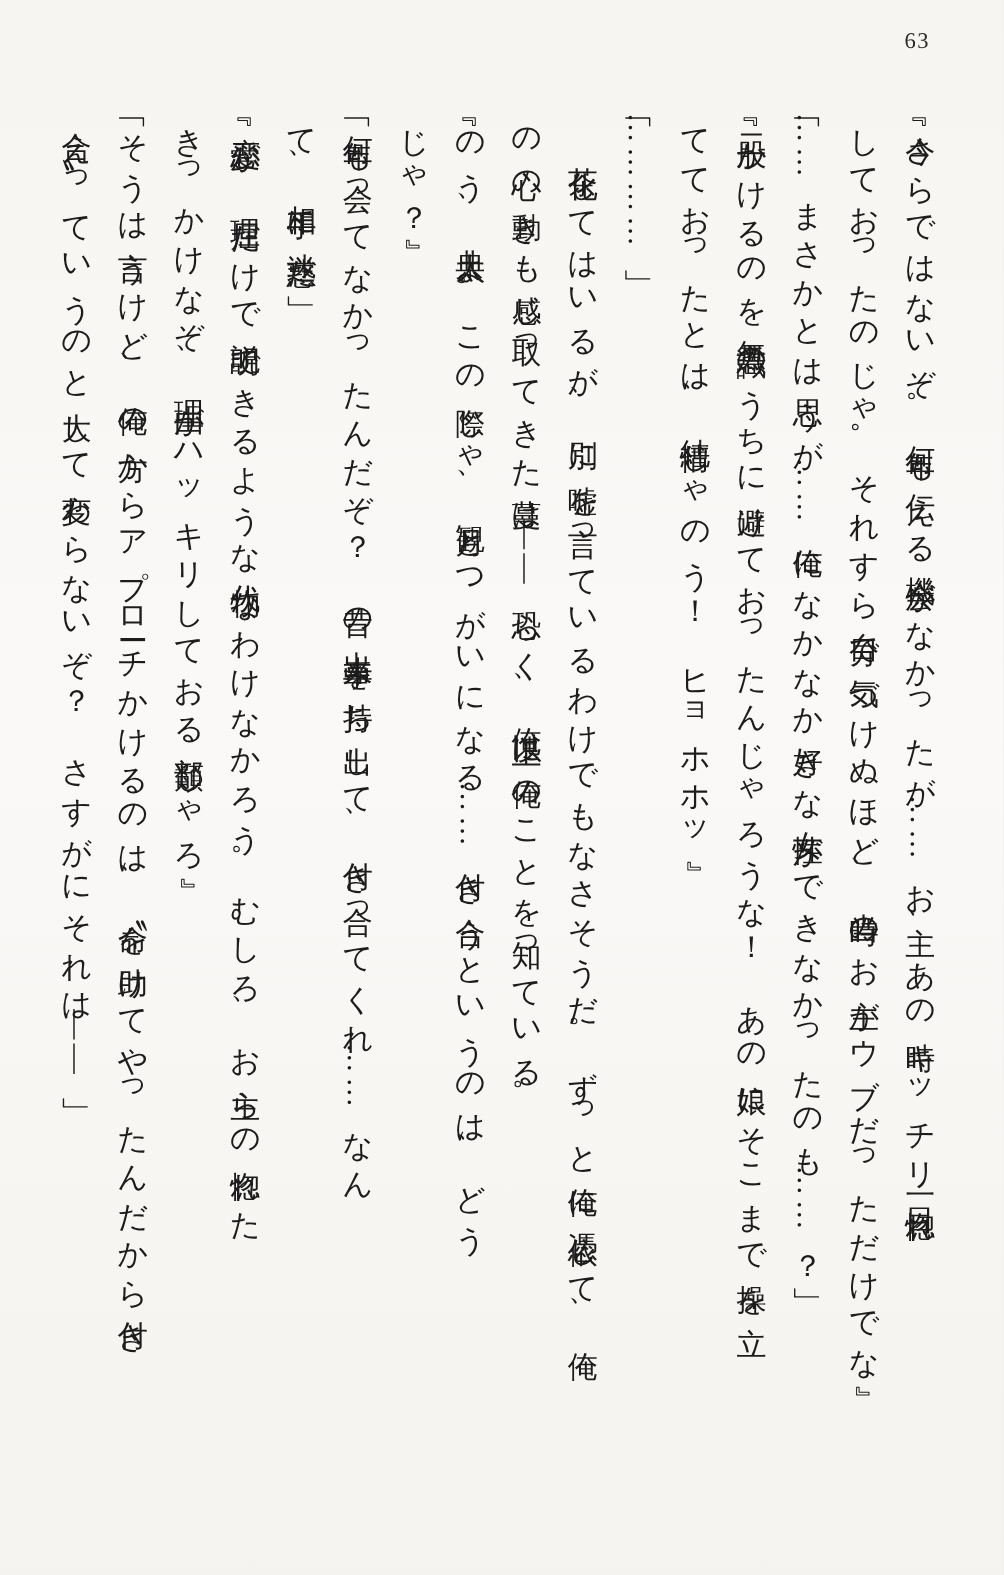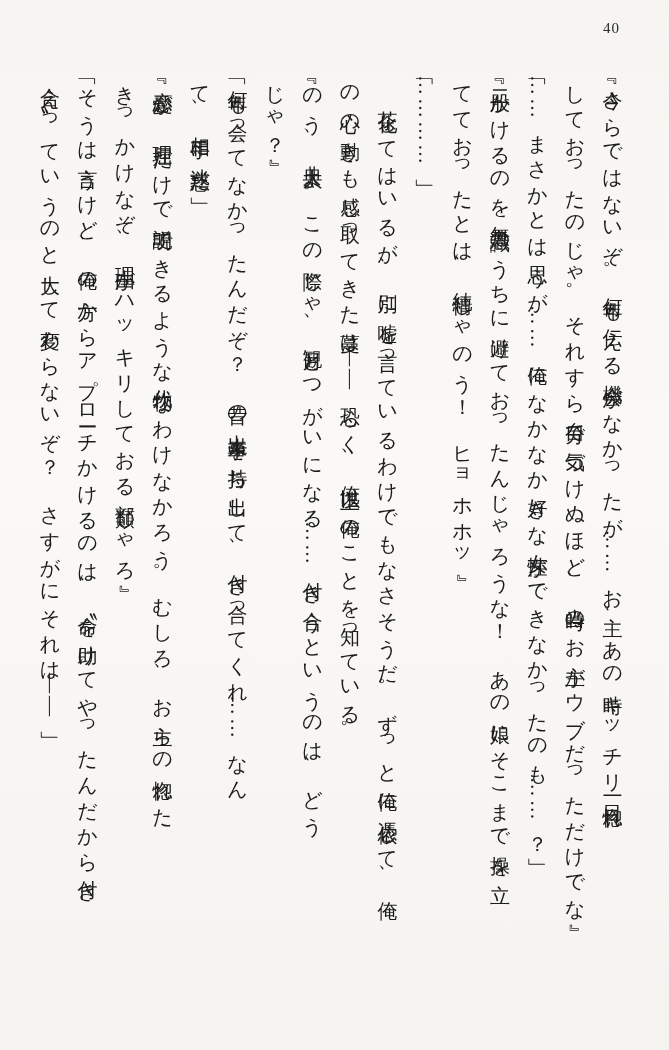--- a/index.html
+++ b/index.html
@@ -46,21 +46,21 @@
   .text-line {
     margin: 0;
     padding: 0;
     white-space: nowrap;
   }
 </style>
 </head>
 <body>
 
 <div class="book-page">
-  <div class="page-number">40</div>
+  <div class="page-number">63</div>
 
   <div class="text-block">
     <p class="text-line">『今さらではないぞ。何年も伝える機会がなかったが……お主、あの時キッチリ一目惚れ</p>
     <p class="text-line">しておったのじゃ。それすら自分で気づけぬほど、当時のお主がウブだっただけでな』</p>
     <p class="text-line">「……まさかとは思うが……俺になかなか好きな女性ができなかったのも……？」</p>
     <p class="text-line">『二股かけるのを無意識のうちに避けておったんじゃろうな！　あの娘にそこまで操を立</p>
     <p class="text-line">てておったとは、純情じゃのう！　ヒョホホッ』</p>
     <p class="text-line">「…………」</p>
     <p class="text-line">　茶化してはいるが、別に嘘を言っているわけでもなさそうだ。ずっと俺に憑依して、俺</p>
     <p class="text-line">の心の動きも感じ取ってきた蔓は――恐らく、俺以上に俺のことを知っている。</p>

